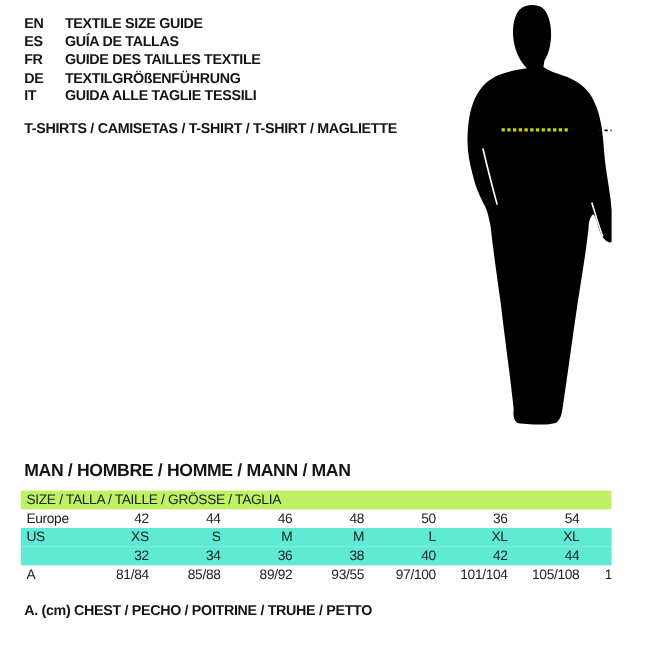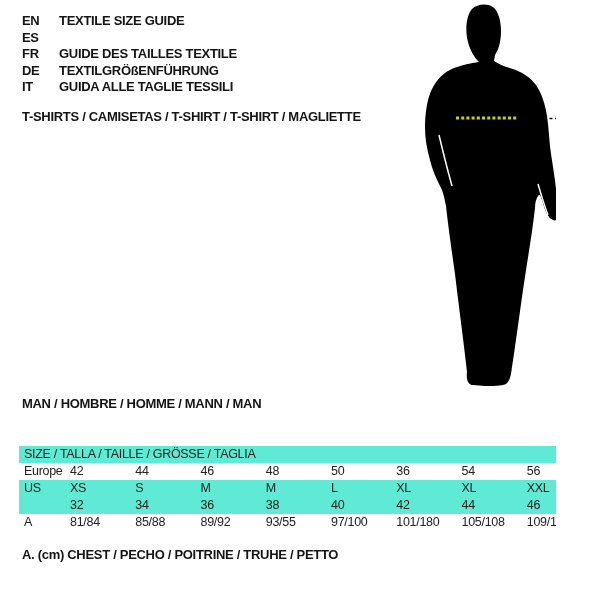--- a/index.html
+++ b/index.html
@@ -12,44 +12,45 @@
   .lang-list{position:absolute;left:22px;top:13px;}
   .lang-row{display:flex;height:16.5px;line-height:16.5px;font-size:13px;font-weight:700;}
   .lang-code{width:37px;flex:0 0 37px;}
   
   .categories{position:absolute;left:22px;top:108px;}
   .category-line{font-size:13px;font-weight:700;line-height:18px;white-space:nowrap;}
   
   .figure-wrap{position:absolute;left:405px;top:0;width:195px;height:400px;}
   .measure-label{position:absolute;left:561px;top:110px;font-size:13px;font-weight:400;letter-spacing:0;}
   
-  .section-title{position:absolute;left:22px;top:396px;font-size:13px;font-weight:700;}
+  .section-title{position:absolute;left:22px;top:420px;font-size:16px;font-weight:700;}
   
   .size-table{position:absolute;left:19px;top:446px;width:573px;}
   .t-row{display:flex;height:17px;line-height:17px;font-size:12.5px;font-weight:400;color:#222;}
-  .t-row.header{background:#5eead4;}
+  .t-row.header{background:#bef264;}
   .t-row.shaded{background:#5eead4;}
   .t-label{flex:0 0 51px;padding-left:5px;box-sizing:border-box;white-space:nowrap;}
-  .t-cell{flex:1 1 0;text-align:left;}
+  .t-cell{flex:1 1 0;text-align:right;}
   .header .t-label{overflow:visible;}
   
   .footnote{position:absolute;left:22px;top:547px;font-size:13px;font-weight:700;}
 </style>
 </head>
 <body>
 
 <div class="page">
 
   <div class="lang-list">
     <div class="lang-row">
       <span class="lang-code">EN</span>
       <span class="lang-label">TEXTILE SIZE GUIDE</span>
     </div>
     <div class="lang-row">
       <span class="lang-code">ES</span>
+      <span class="lang-label">GUÍA DE TALLAS</span>
     </div>
     <div class="lang-row">
       <span class="lang-code">FR</span>
       <span class="lang-label">GUIDE DES TAILLES TEXTILE</span>
     </div>
     <div class="lang-row">
       <span class="lang-code">DE</span>
       <span class="lang-label">TEXTILGRÖßENFÜHRUNG</span>
     </div>
     <div class="lang-row">
@@ -144,21 +145,21 @@
       <span class="t-cell">44</span>
       <span class="t-cell">46</span>
     </div>
     <div class="t-row">
       <span class="t-label">A</span>
       <span class="t-cell">81/84</span>
       <span class="t-cell">85/88</span>
       <span class="t-cell">89/92</span>
       <span class="t-cell">93/55</span>
       <span class="t-cell">97/100</span>
-      <span class="t-cell">101/180</span>
+      <span class="t-cell">101/104</span>
       <span class="t-cell">105/108</span>
       <span class="t-cell">109/112</span>
     </div>
   </div>
 
   <div class="footnote">A. (cm) CHEST / PECHO / POITRINE / TRUHE / PETTO</div>
 
 </div>
 
 </body></html>

